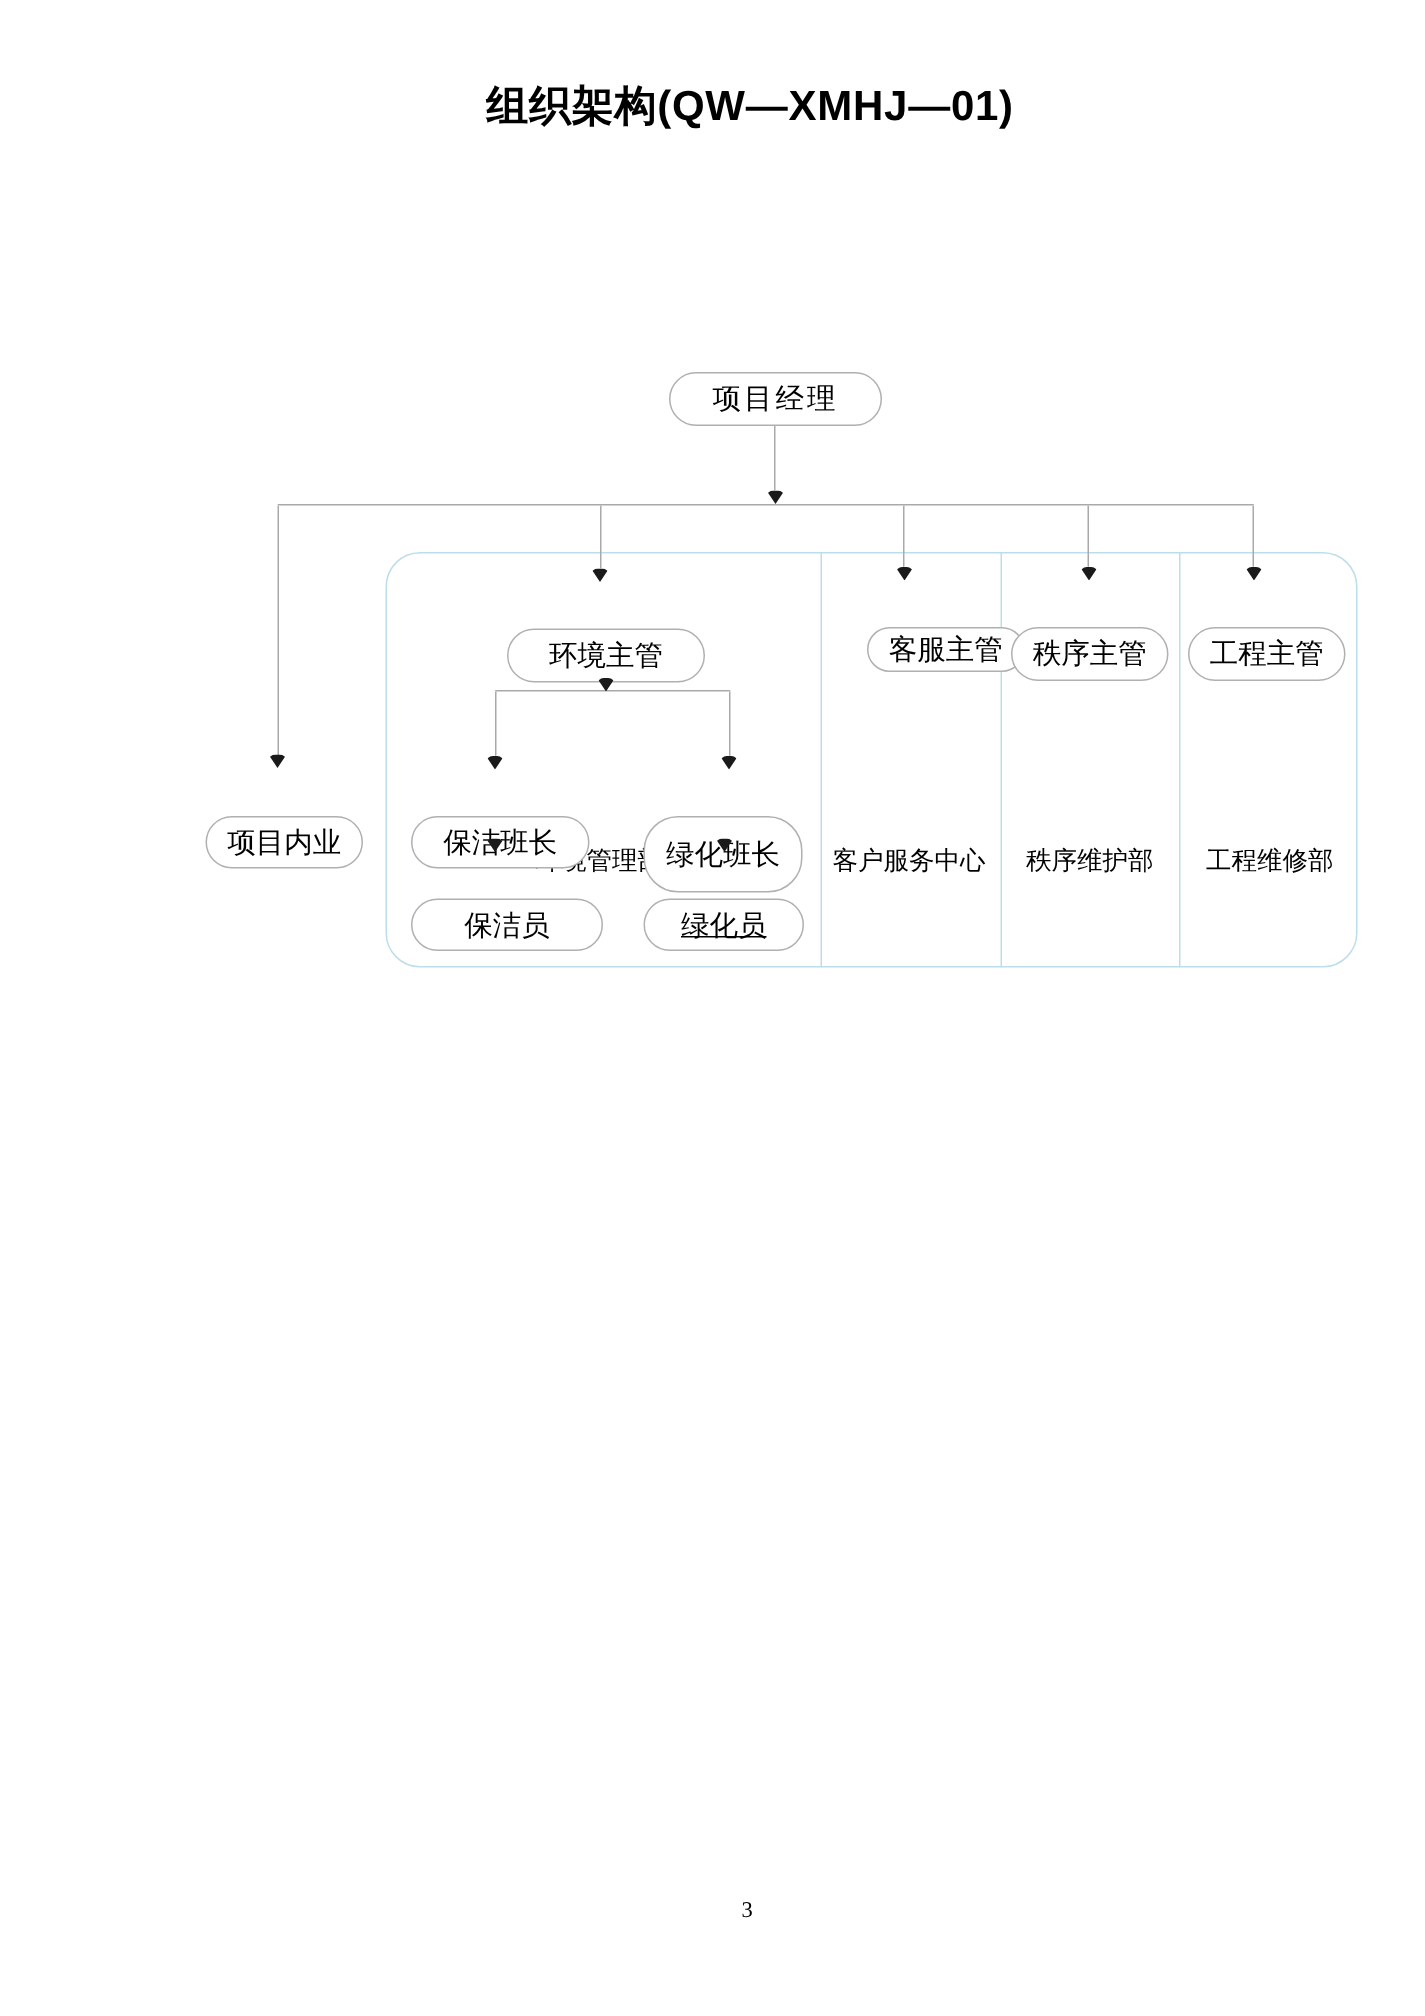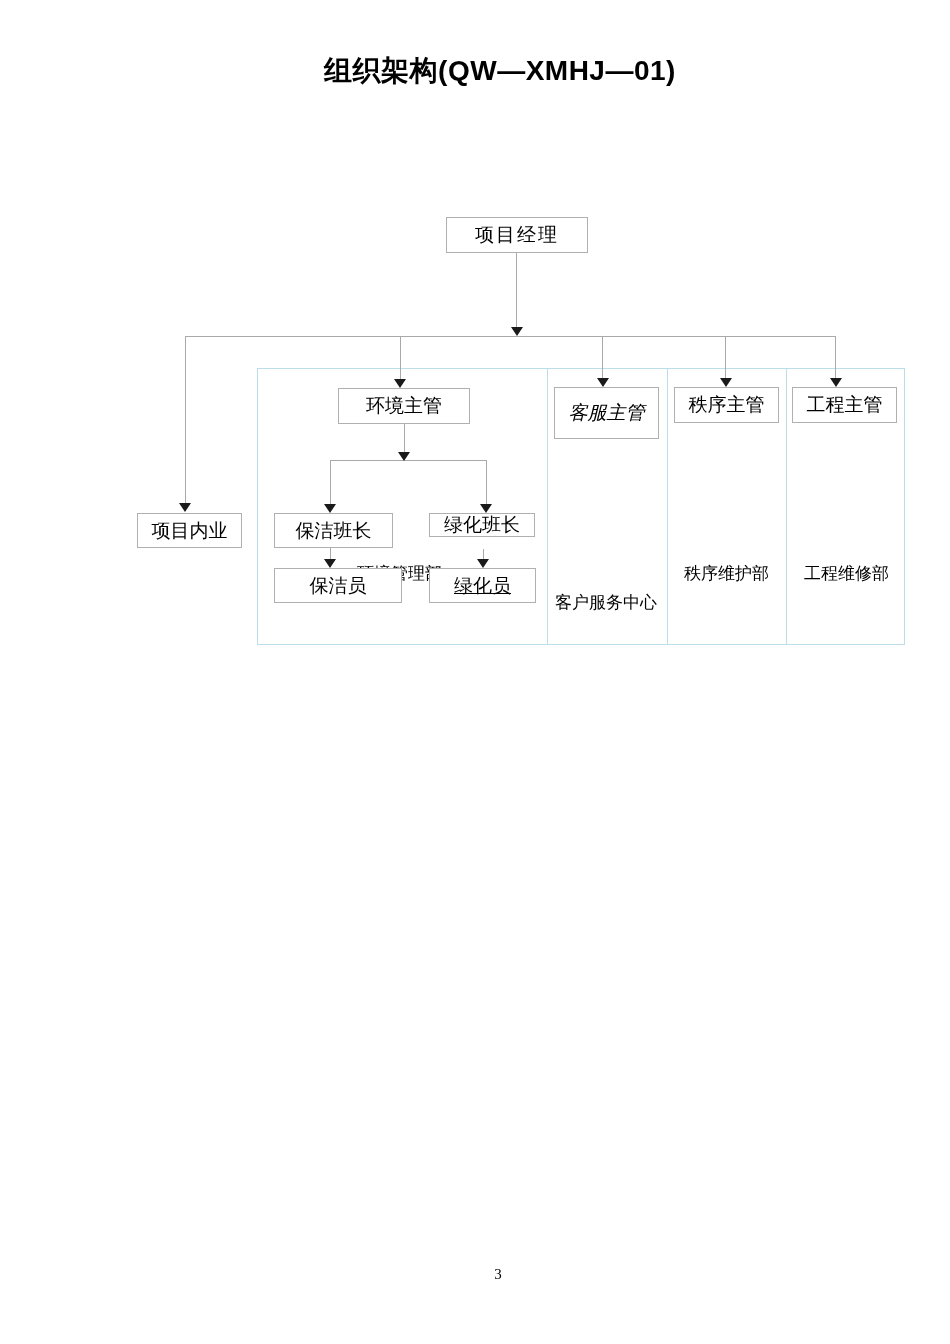--- a/index.html
+++ b/index.html
@@ -2,21 +2,21 @@
 <html style="--container-border: #bcdeea; --node-border: #b0b0b0; --line: #a9a9a9; --arrow: #1a1a1a; --text: #000000;"><head>
 <meta charset="utf-8">
 <style>
   :root {
     --container-border: #bcdeea;
     --node-border: #b0b0b0;
     --line: #a9a9a9;
     --arrow: #1a1a1a;
     --text: #000000;
   }
-  * { margin: 0; padding: 0; box-sizing: border-box; }
+  * { margin: 0; padding: 0; box-sizing: border-box; border-radius: 23px; }
   html, body { background: #ffffff; }
   .page {
     position: relative;
     width: 950px;
     height: 1344px;
     background: #ffffff;
     overflow: hidden;
     font-family: "Liberation Serif", "DejaVu Serif", serif;
     color: var(--text);
   }
@@ -34,20 +34,21 @@
   .node {
     position: absolute;
     background: #ffffff;
     border: 1px solid var(--node-border);
     display: flex;
     align-items: center;
     justify-content: center;
     font-size: 19px;
     white-space: nowrap;
     z-index: 3;
+    margin-top: 31px;
   }
   .node-root { letter-spacing: 2px; }
   .container-box {
     position: absolute;
     border: 1px solid var(--container-border);
     background: transparent;
     z-index: 1;
   }
   .container-sep {
     position: absolute;
@@ -76,37 +77,37 @@
     top: 1266px;
     left: 498px;
     transform: translateX(-50%);
     font-size: 15px;
   }
 
   
   #n-root  { left: 446px; top: 217px; width: 142px; height: 36px; }
   #n-po    { left: 137px; top: 513px; width: 105px; height: 35px; }
   #n-env   { left: 338px; top: 388px; width: 132px; height: 36px; }
-  #n-cs    { left: 554px; top: 387px; width: 105px; height: 52px; font-style: italic; }
+  #n-cs    { left: 578px; top: 387px; width: 105px; height: 30px; }
   #n-order { left: 674px; top: 387px; width: 105px; height: 36px; }
   #n-eng   { left: 792px; top: 387px; width: 105px; height: 36px; }
   #n-cl    { left: 274px; top: 513px; width: 119px; height: 35px; }
-  #n-gl    { left: 429px; top: 513px; width: 106px; height: 24px; }
+  #n-gl    { left: 429px; top: 513px; width: 106px; height: 51px; }
   #n-c     { left: 274px; top: 568px; width: 128px; height: 35px; }
   #n-g     { left: 429px; top: 568px; width: 107px; height: 35px; text-decoration: underline; }
 
   
   #cbox  { left: 257px; top: 368px; width: 648px; height: 277px; }
   #csep1 { left: 547px; top: 368px; height: 277px; }
   #csep2 { left: 667px; top: 368px; height: 277px; }
   #csep3 { left: 786px; top: 368px; height: 277px; }
 
   
   #d-env   { left: 357px; top: 562px; }
-  #d-cs    { left: 555px; top: 591px; text-align: center; }
+  #d-cs    { left: 555px; top: 562px; text-align: center; }
   #d-order { left: 684px; top: 562px; }
   #d-eng   { left: 804px; top: 562px; }
 
   
   #l1  { left: 516px; top: 253px; height: 74px; }   
   #l2  { left: 185px; top: 336px; width: 651px; }   
   #l3  { left: 185px; top: 337px; height: 167px; }  
   #l4  { left: 400px; top: 337px; height: 42px; }   
   #l5  { left: 602px; top: 337px; height: 41px; }   
   #l6  { left: 725px; top: 337px; height: 41px; }   

